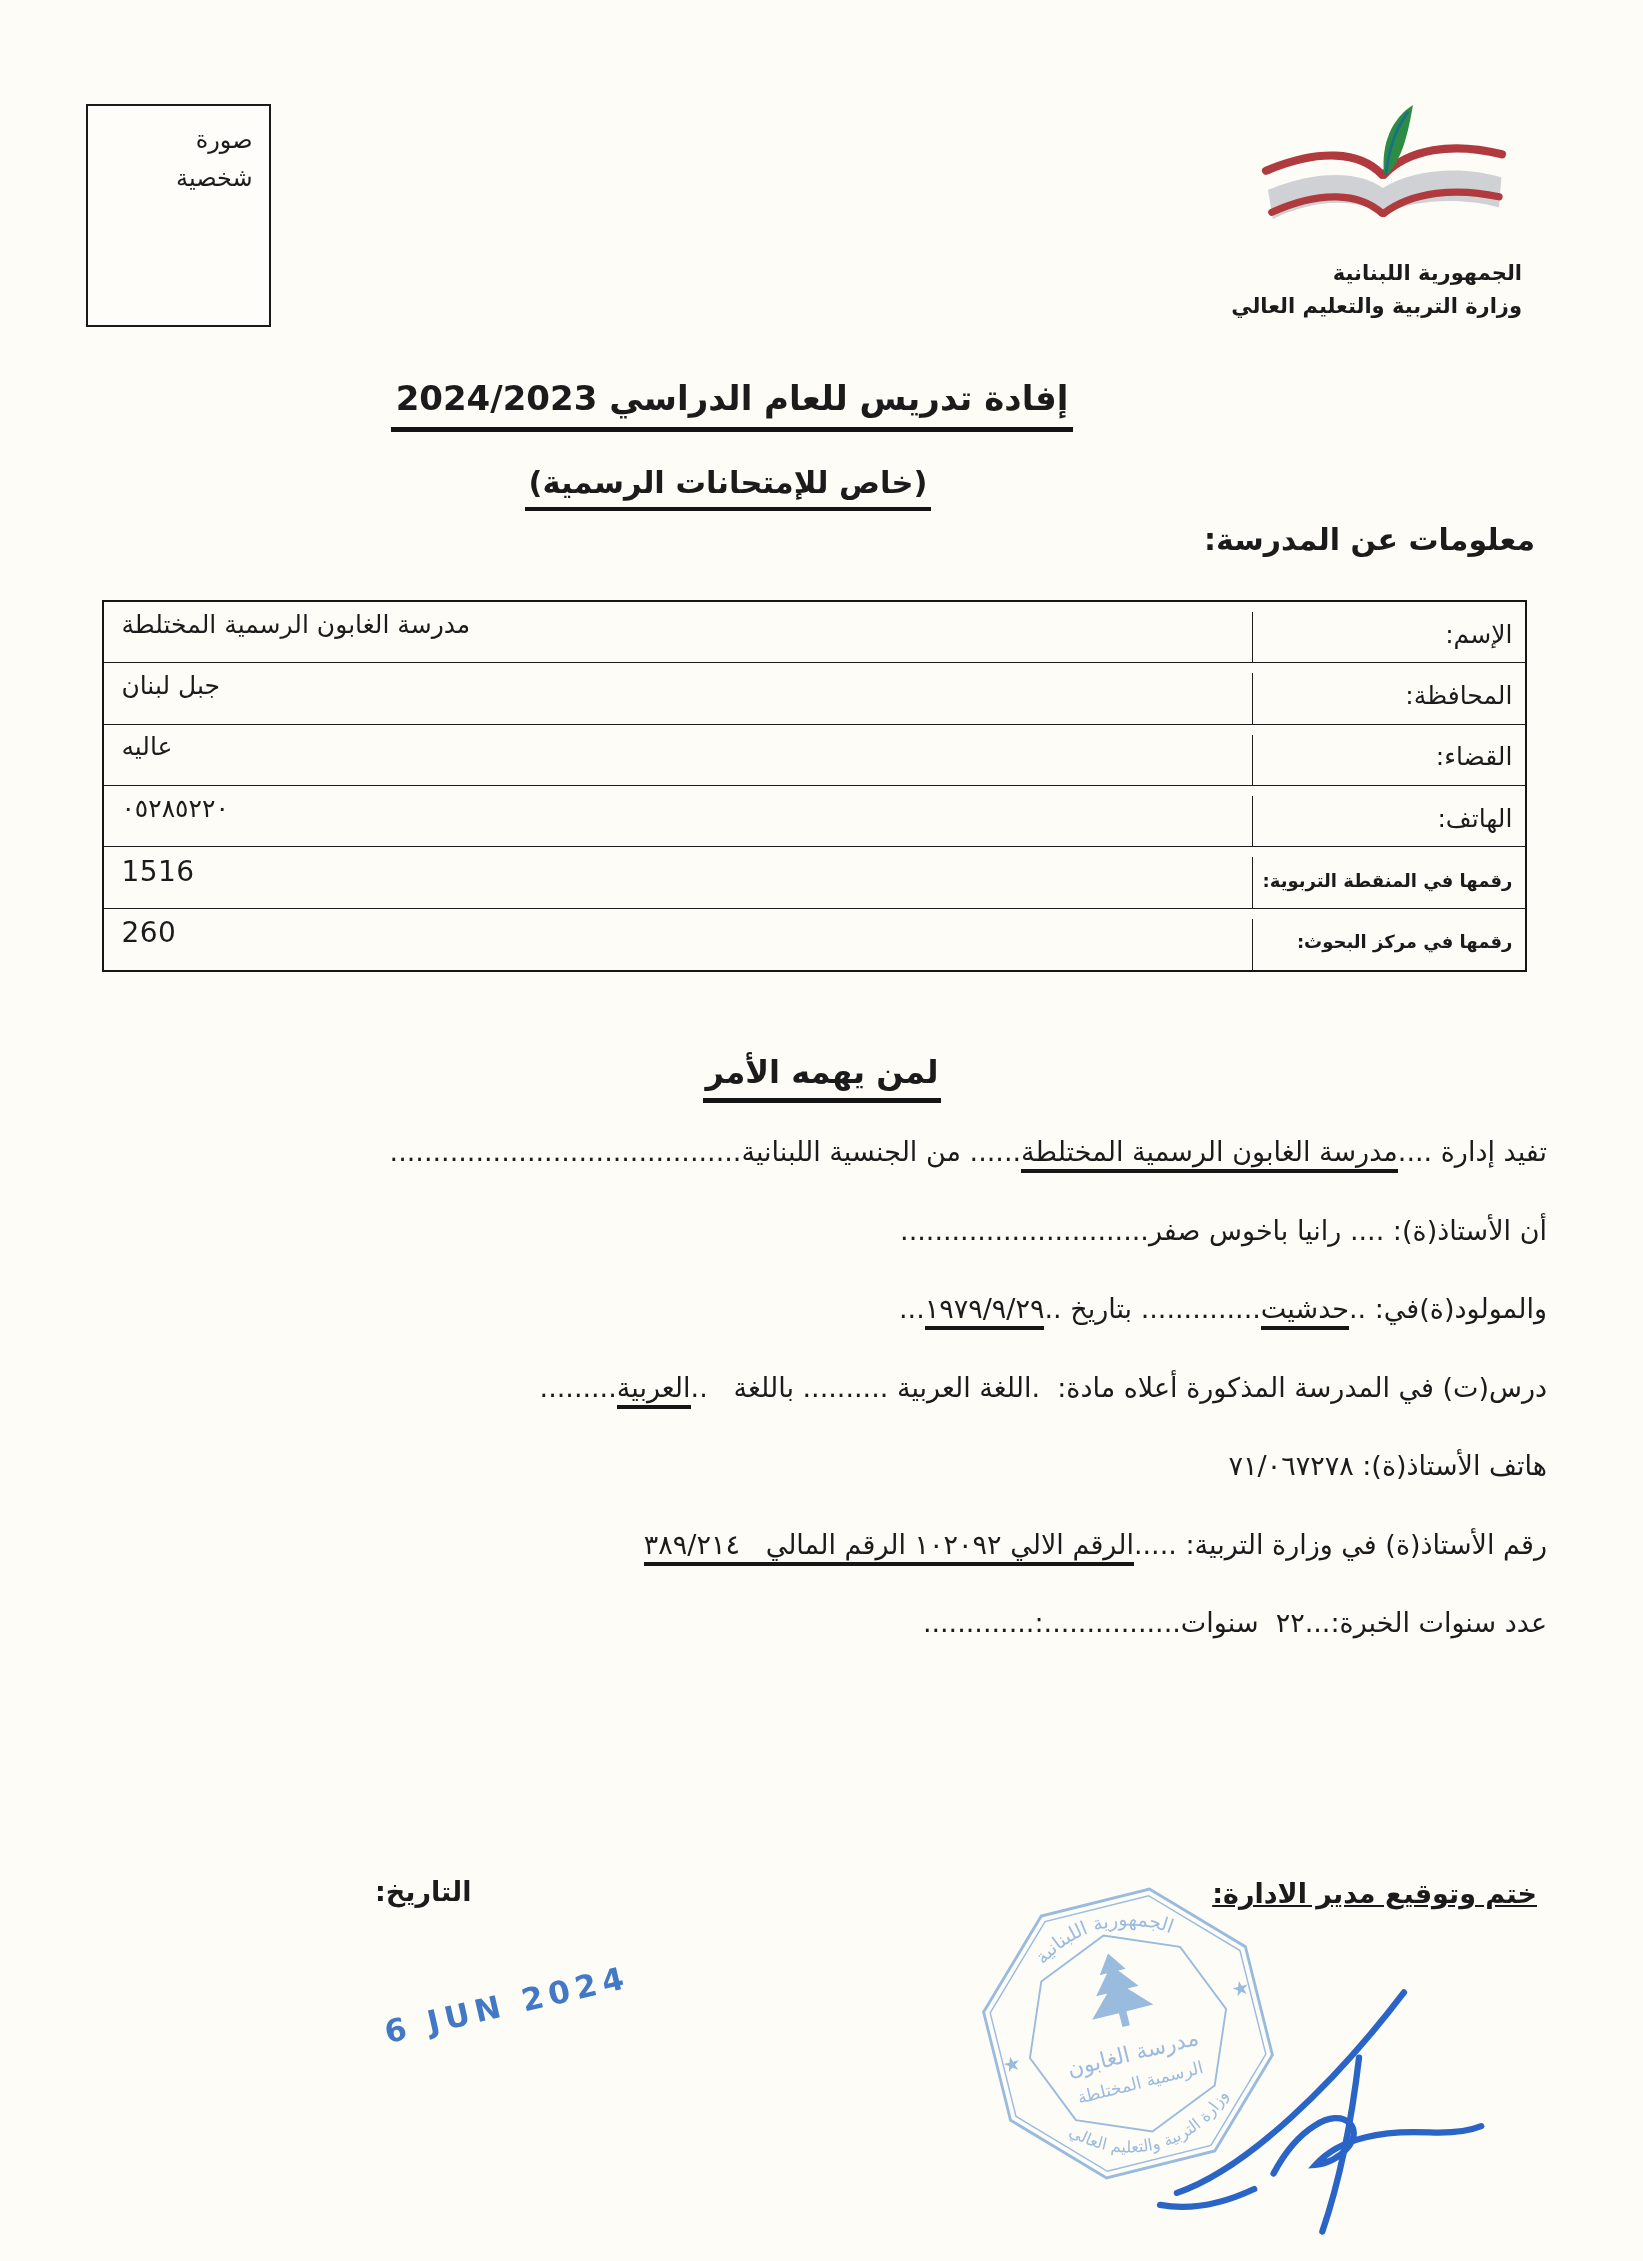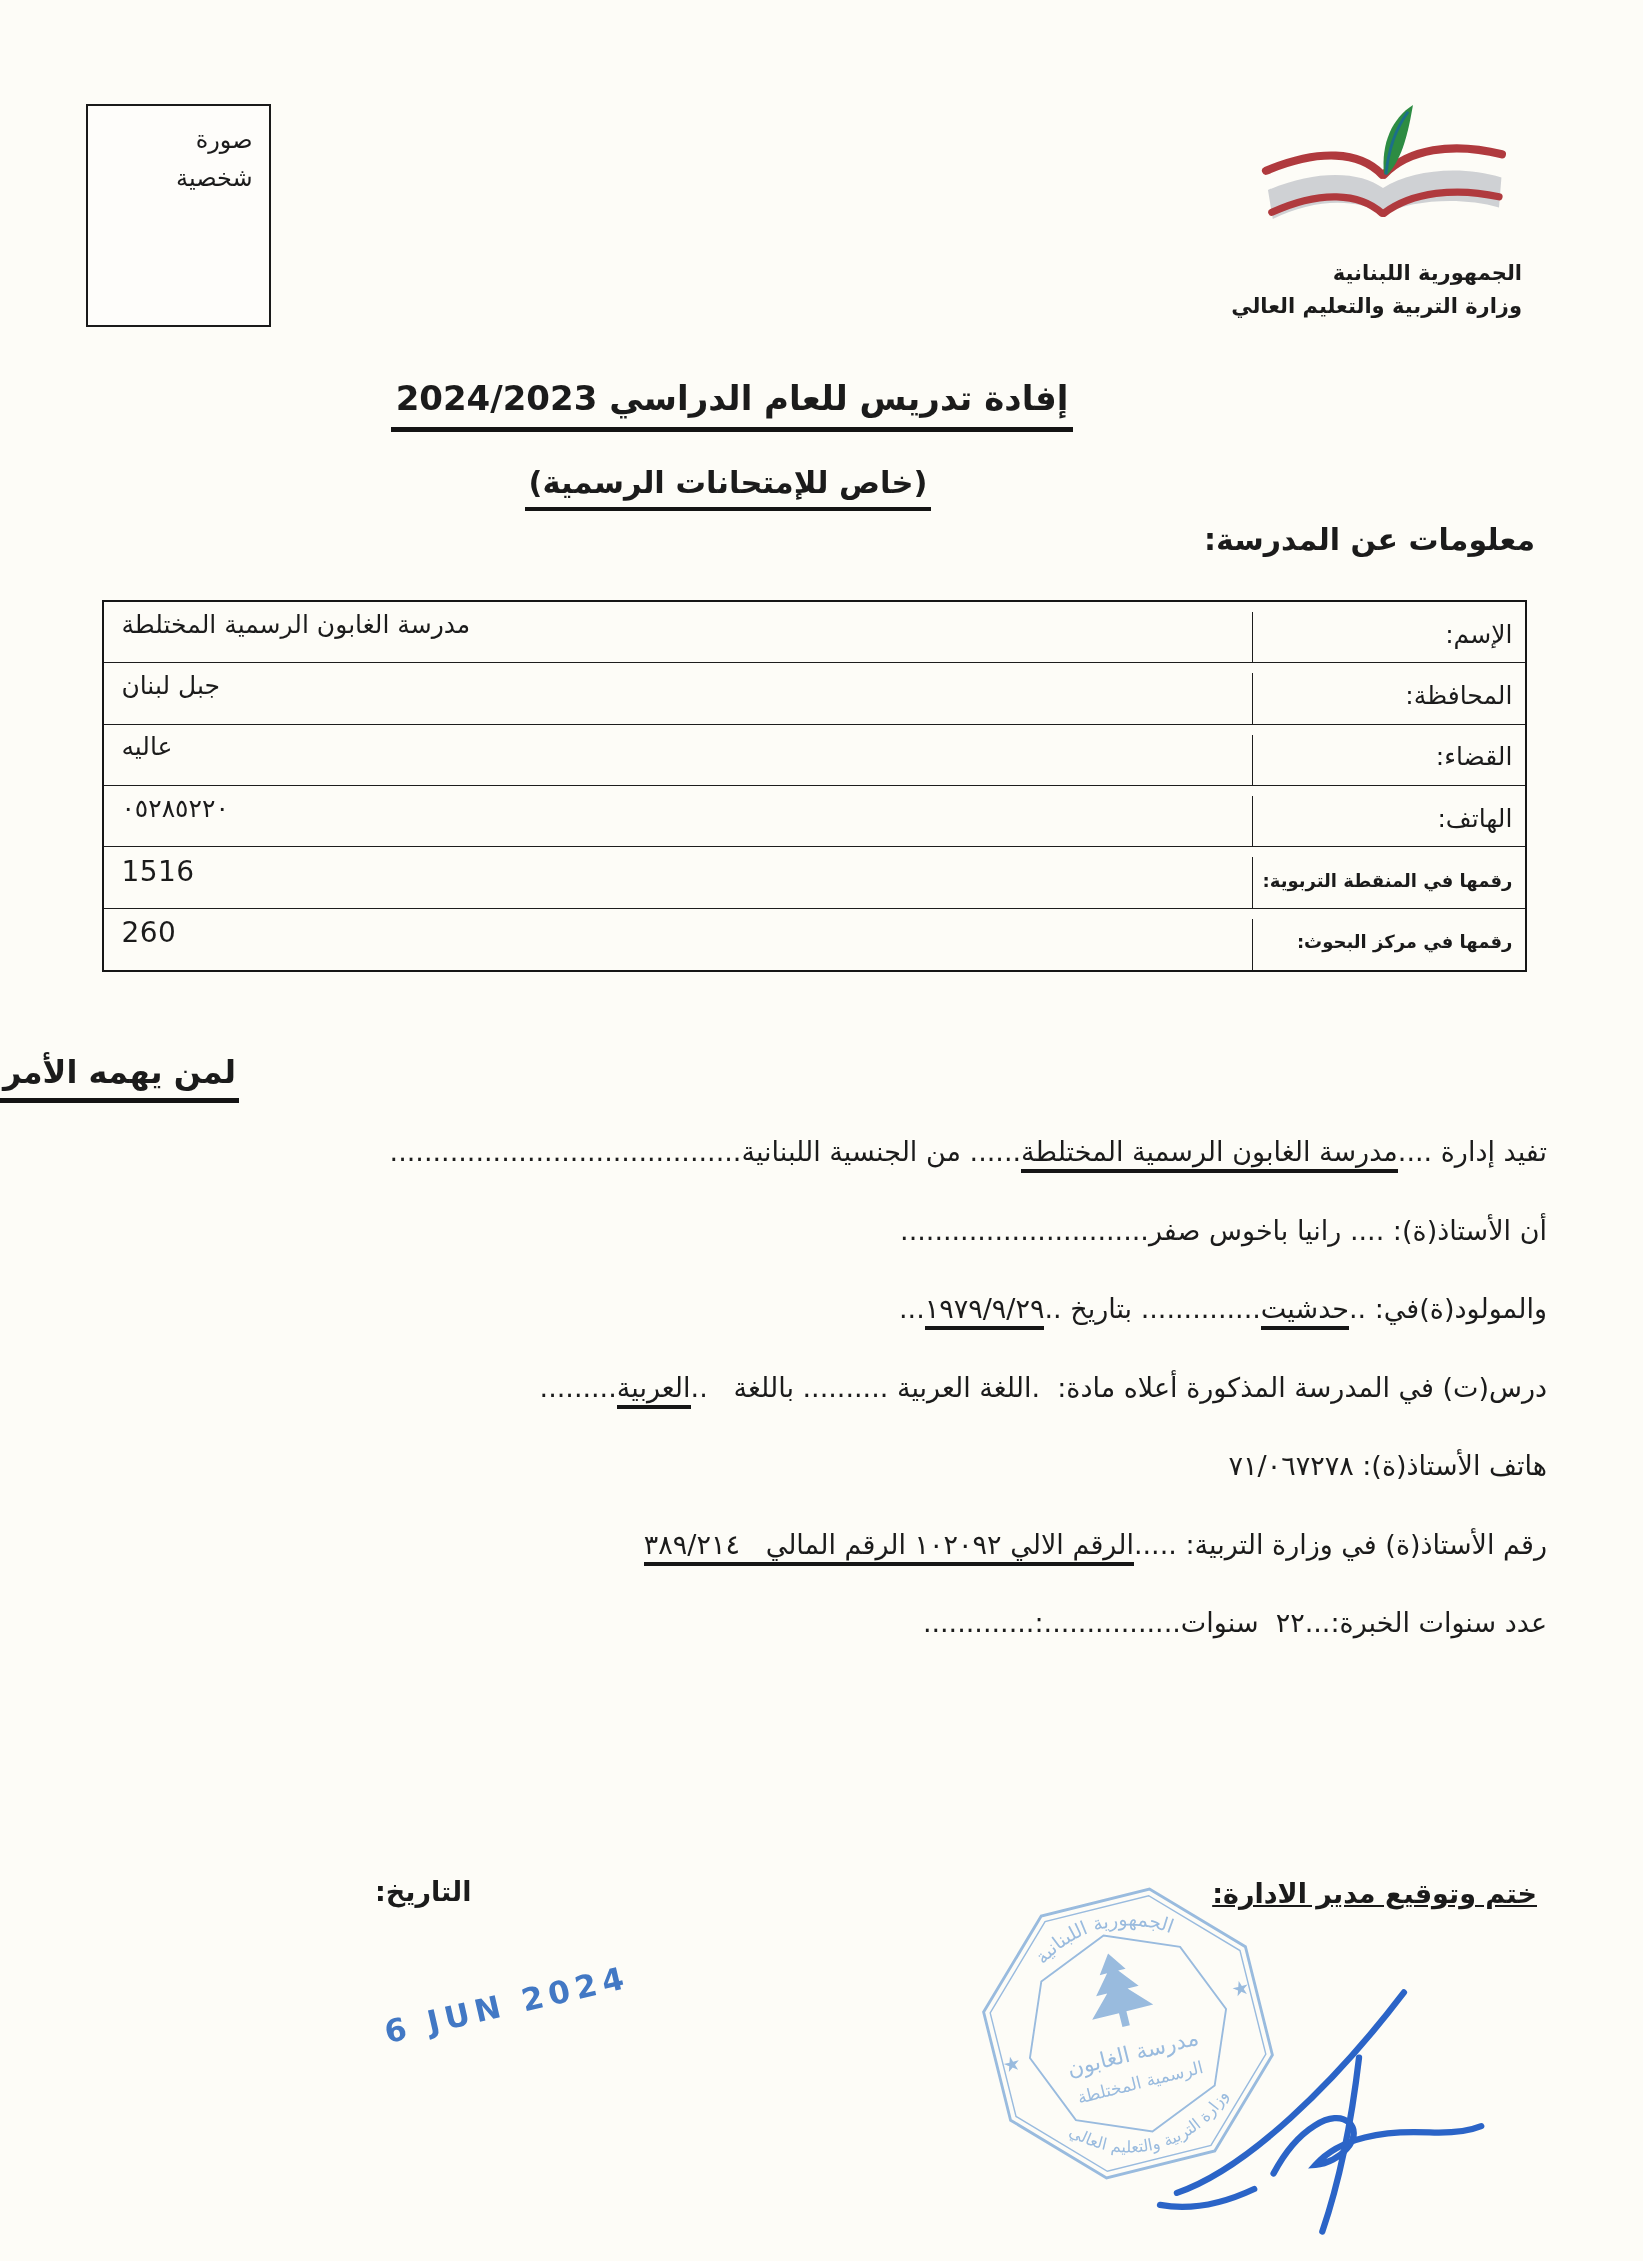--- a/index.html
+++ b/index.html
@@ -44,21 +44,21 @@
     display:grid;grid-template-columns:273px 1fr;grid-auto-rows:1fr;
   }
   .school-table .cell{border-bottom:1.5px solid #1d1d1d;box-sizing:border-box;
     display:flex;align-items:flex-start;padding-top:7.7px;}
   .t-label{border-left:1.5px solid #1d1d1d;padding-right:12.6px;font-size:25px;font-weight:500;margin-top:10px;}
   .t-label.small{font-size:18px;font-weight:bold;padding-top:12.6px;}
   .t-value{justify-content:flex-end;padding-left:17.4px;font-size:25px;}
   .t-value.latin{font-size:28px;letter-spacing:0.5px;}
 
   
-  .concern-wrap{position:absolute;left:0;top:1053px;width:1644px;text-align:left;}
+  .concern-wrap{position:absolute;left:0;top:1053px;width:1644px;text-align:center;}
   .concern{display:inline-block;font-size:32px;font-weight:bold;direction:rtl;
     border-bottom:5.3px solid #141414;padding:0 2.9px 6.8px;}
 
   
   .body-text{position:absolute;right:97px;left:68px;top:1132px;direction:rtl;
     text-align:right;font-size:27px;}
   .body-text .line{margin-bottom:38px;line-height:1.5;}
   .seg{white-space:pre-wrap;}
   .seg.u{border-bottom:4.4px solid #161616;padding-bottom:2.4px;}
 

